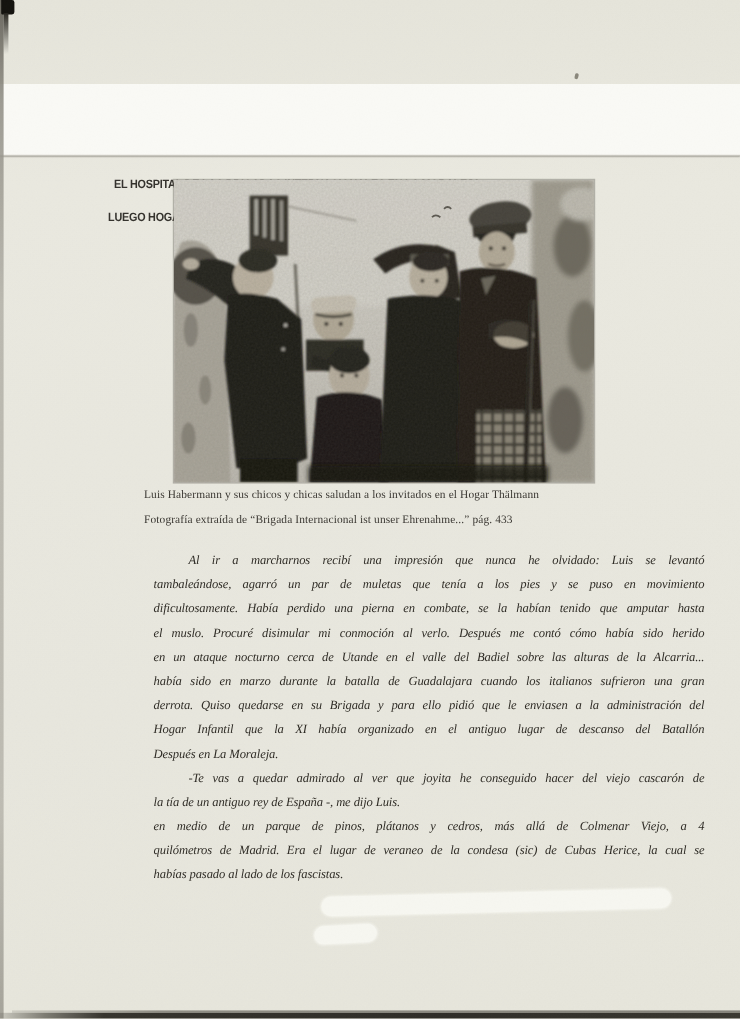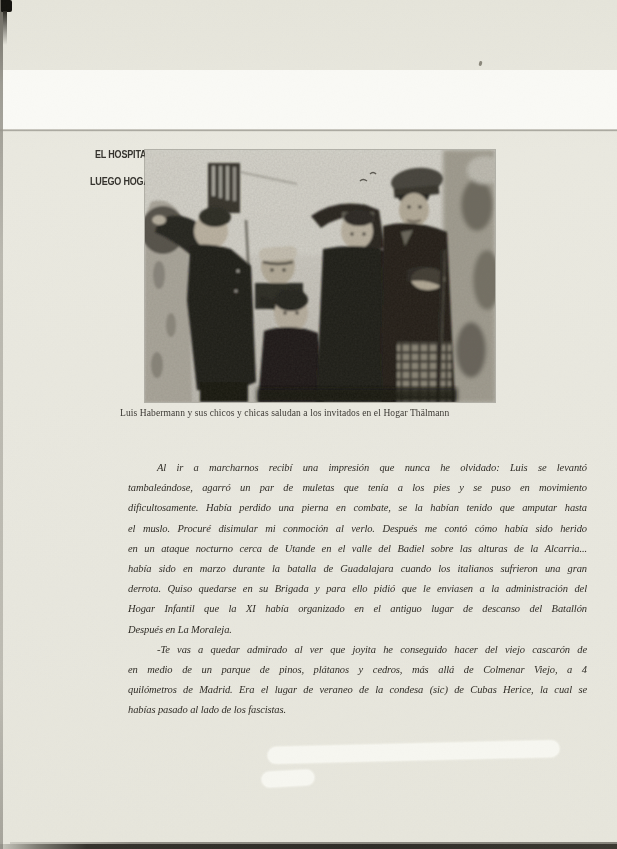--- a/index.html
+++ b/index.html
@@ -228,33 +228,35 @@
       </g>
 
       <rect x="112" y="238" width="200" height="14" fill="#14120e" filter="url(#softer)" opacity="0.85"></rect>
 
       <rect width="350" height="252" filter="url(#noise)" opacity="0.8"></rect>
     </svg>
   </div>
 
   <div class="caption">
     <div>Luis Habermann y sus chicos y chicas saludan a los invitados en el Hogar Thälmann</div>
+    <div>Fotografía extraída de “Brigada Internacional ist unser Ehrenahme...”  pág. 433</div>
   </div>
 
   <div class="body-text">
     <div class="line indent">Al ir a marcharnos recibí una impresión que nunca he olvidado: Luis se levantó</div>
     <div class="line">tambaleándose, agarró un par de muletas que tenía a los pies y se puso en movimiento</div>
     <div class="line">dificultosamente. Había perdido una pierna en combate, se la habían tenido que amputar hasta</div>
     <div class="line">el muslo.  Procuré disimular mi conmoción al verlo. Después me contó cómo había sido herido</div>
     <div class="line">en un ataque nocturno cerca de Utande en el valle del Badiel sobre las alturas de la Alcarria...</div>
     <div class="line">había sido en marzo durante la batalla de Guadalajara cuando los italianos sufrieron una gran</div>
     <div class="line">derrota. Quiso quedarse en su Brigada y para ello pidió que le enviasen a la administración del</div>
     <div class="line">Hogar Infantil  que la XI había organizado en el antiguo lugar de descanso del Batallón</div>
     <div class="line last">Después en La Moraleja.</div>
     <div class="line indent">-Te vas a quedar admirado al ver que joyita he conseguido hacer del viejo cascarón de</div>
+    <div class="line last">la tía de un antiguo rey de España -, me dijo Luis.</div>
     <div class="line">en medio de un parque de pinos, plátanos y cedros, más allá de Colmenar Viejo, a 4</div>
     <div class="line">quilómetros de Madrid. Era el lugar de veraneo de la condesa (sic) de Cubas Herice, la cual se</div>
     <div class="line last">habías pasado al lado de los fascistas.</div>
   </div>
 
   <div class="whiteout-streak"></div>
   <div class="whiteout-blob"></div>
 
   <div class="edge-left"></div>
   <div class="mark-topleft"></div>

